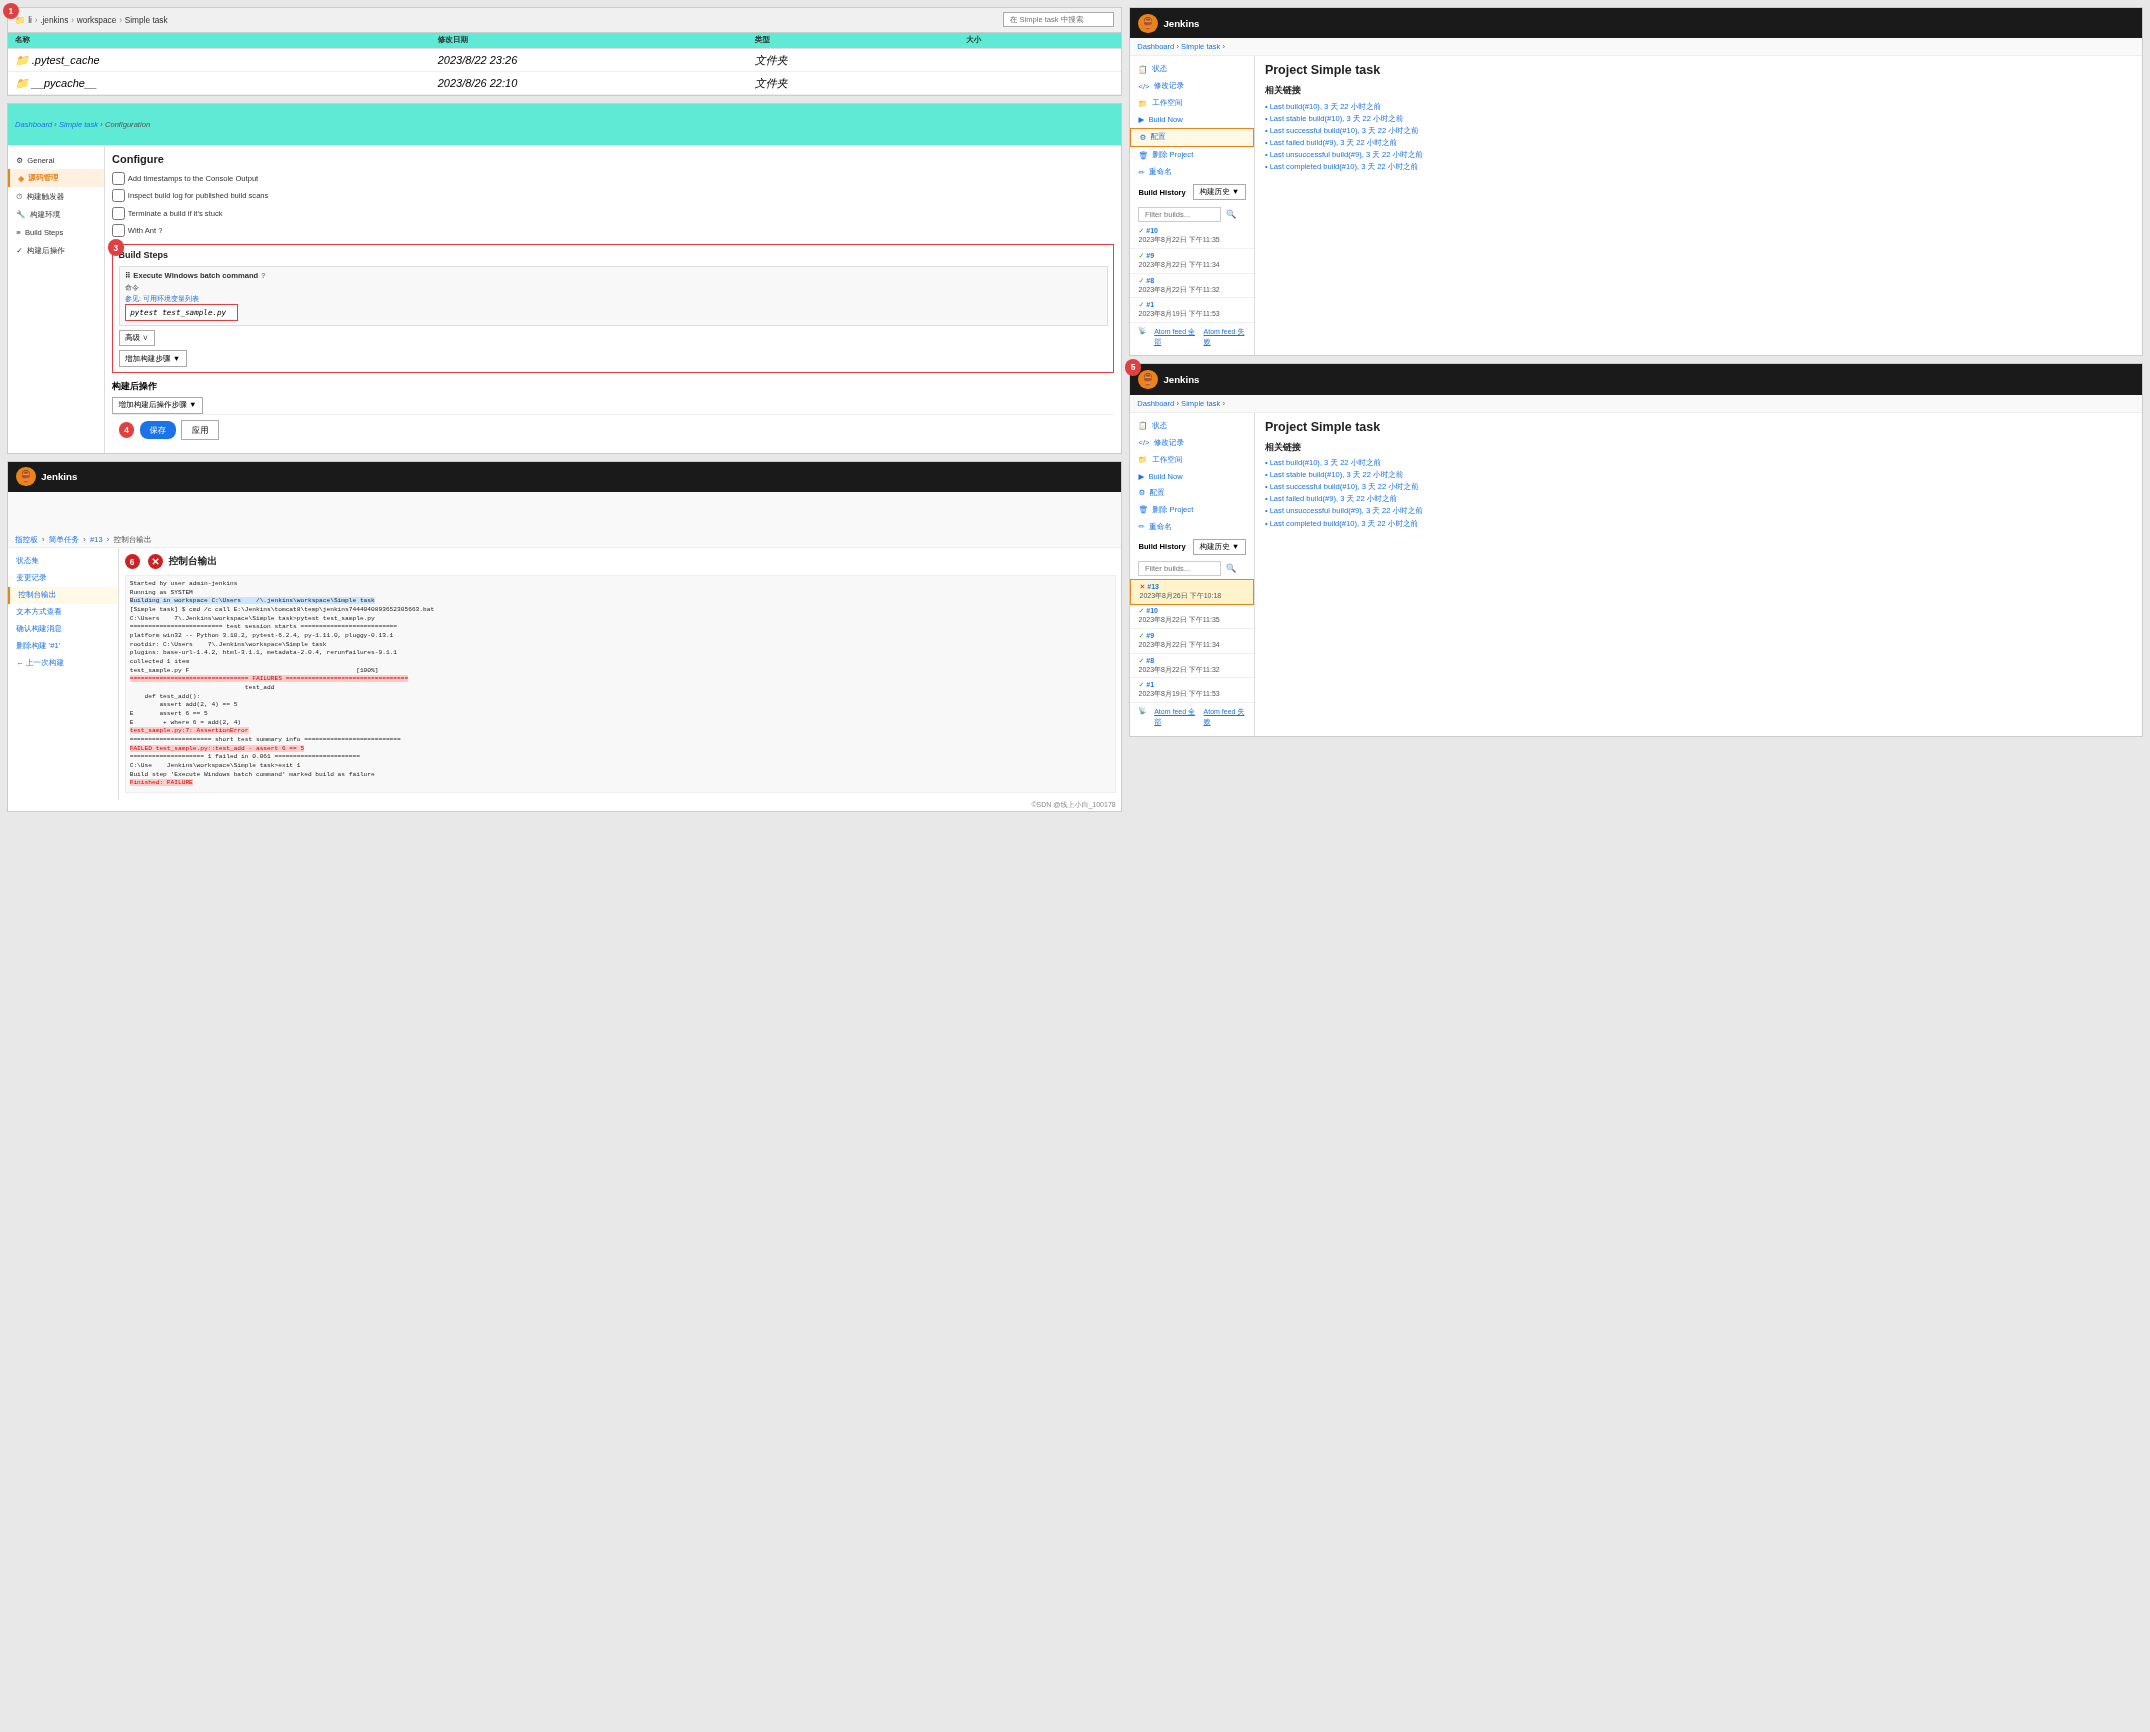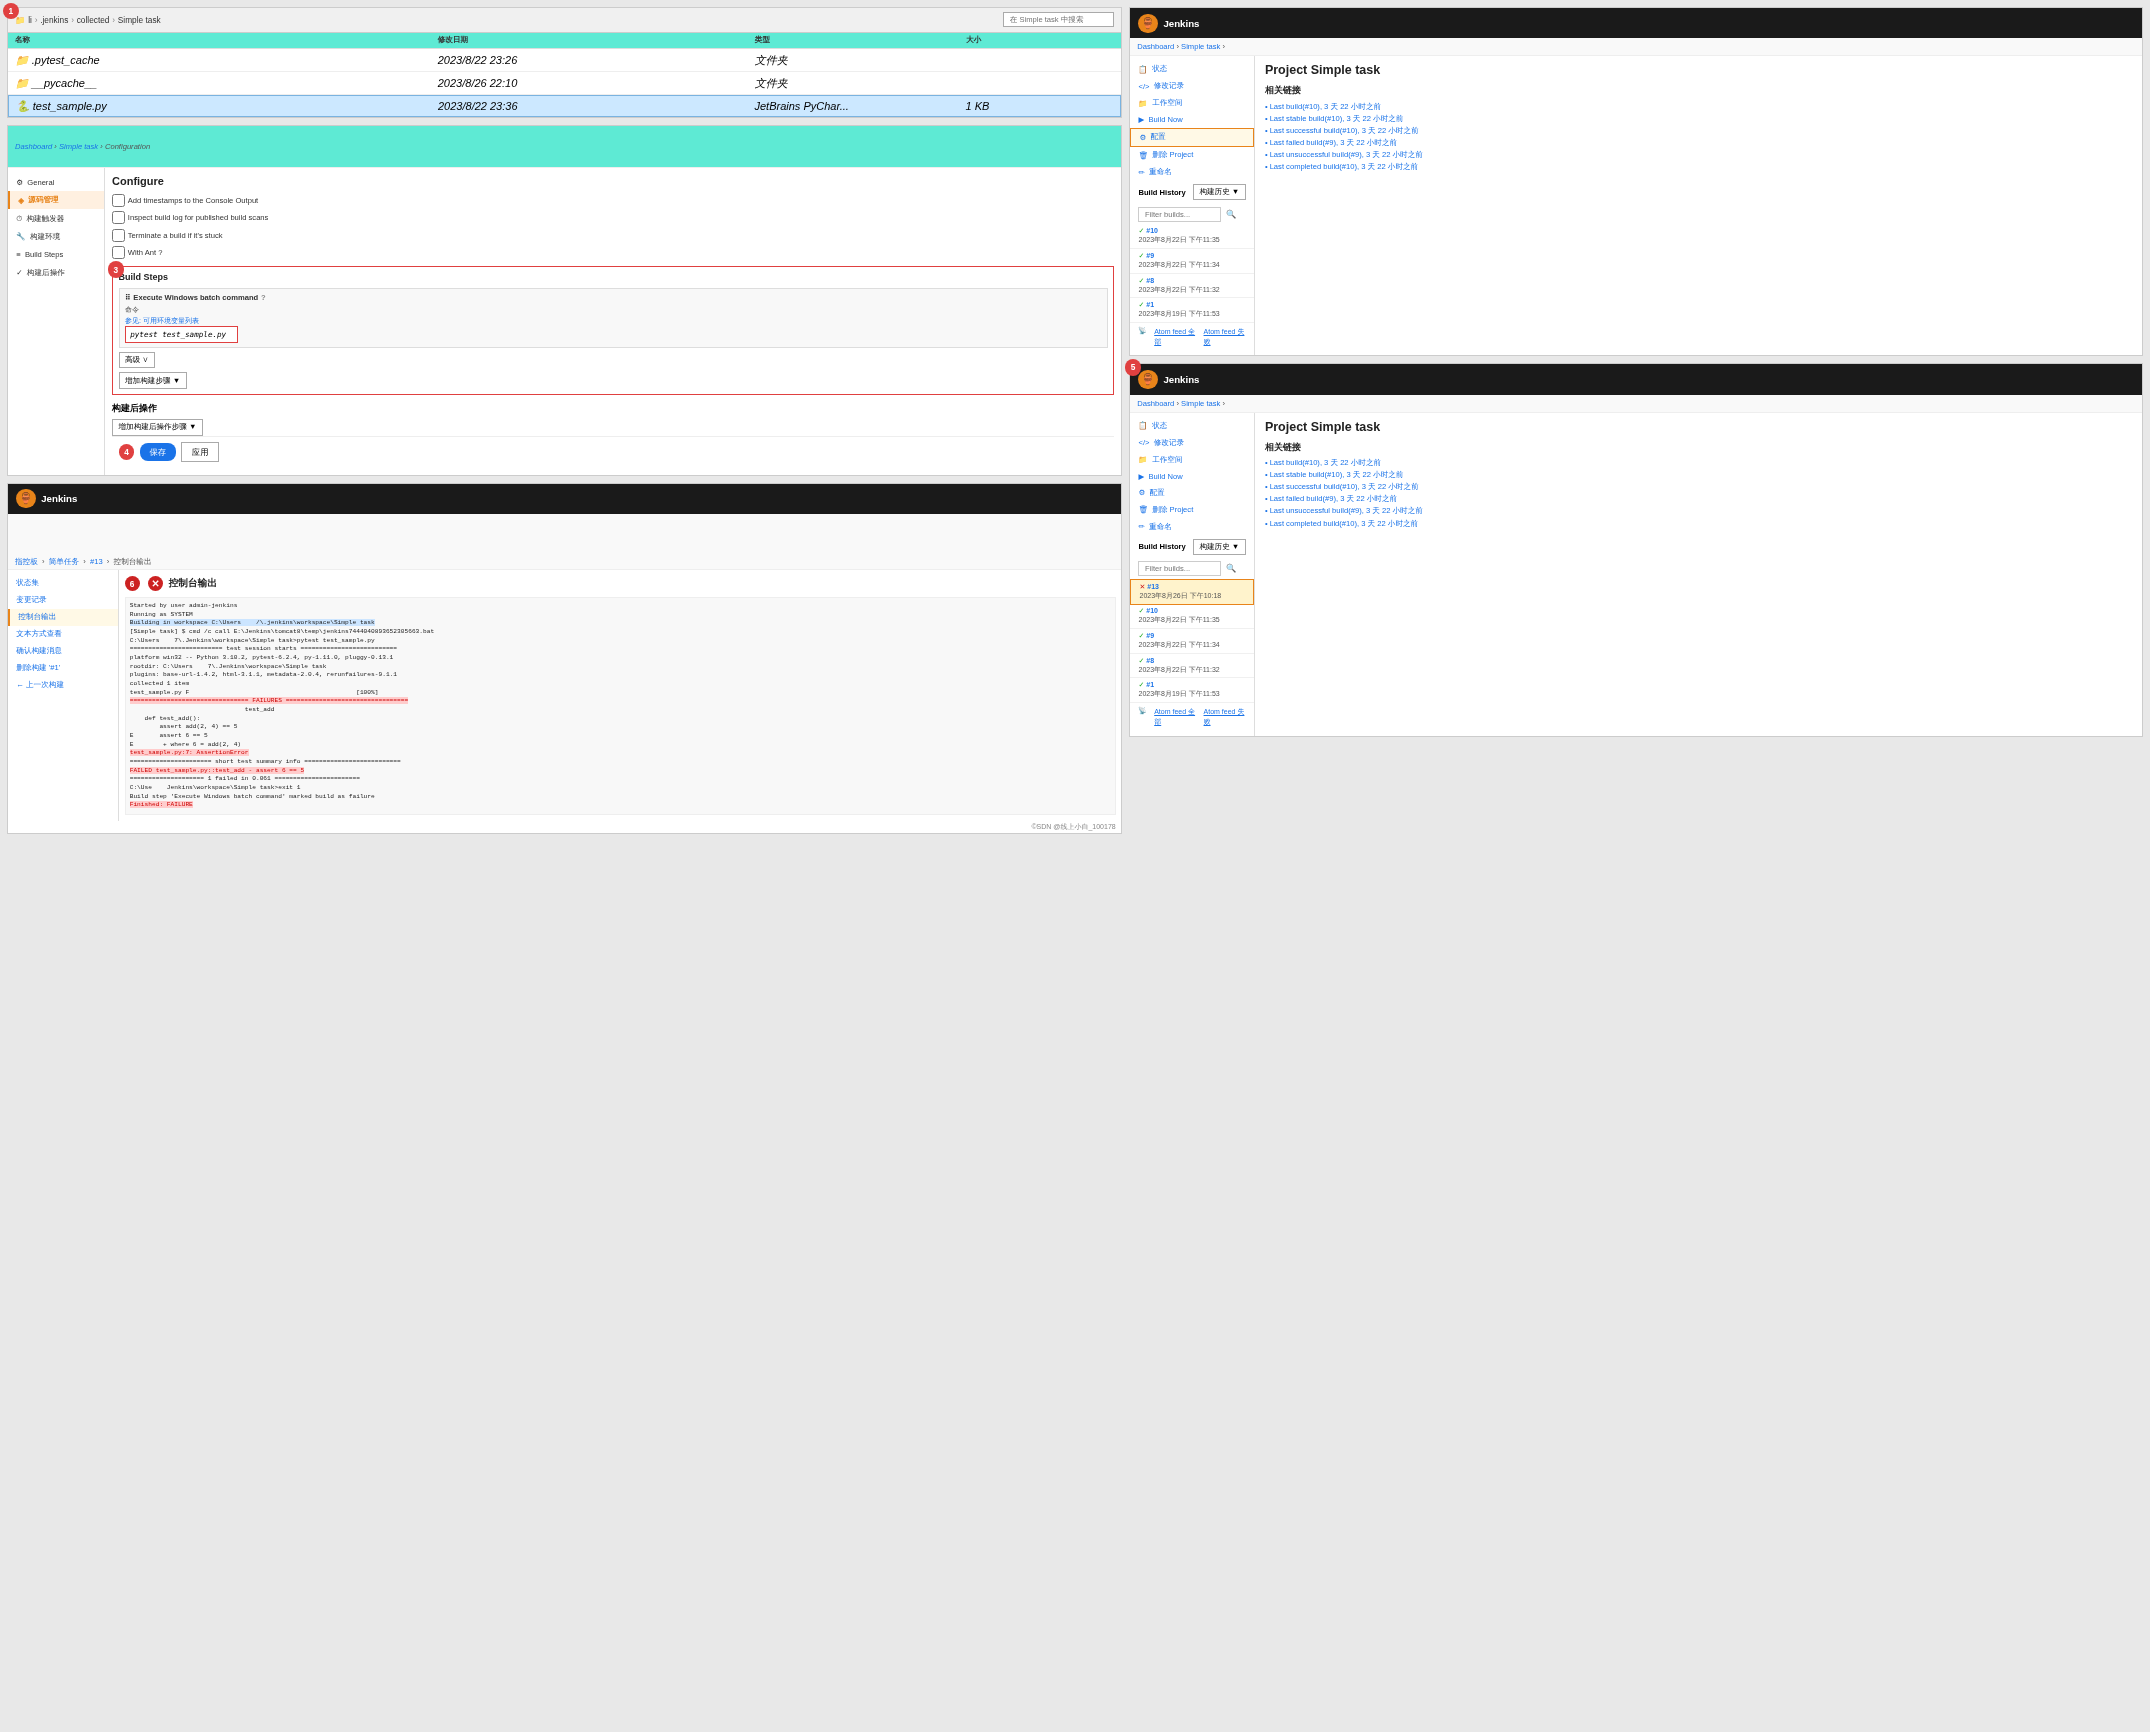--- a/index.html
+++ b/index.html
@@ -455,21 +455,21 @@
 
     <div class="file-explorer relative-wrap">
       <div class="num-badge">1</div>
       <div class="file-explorer-header">
         <div class="breadcrumb-path">
           <span>📁</span>
           <span>li</span>
           <span class="breadcrumb-sep">›</span>
           <span>.jenkins</span>
           <span class="breadcrumb-sep">›</span>
-          <span>collected</span>
+          <span>workspace</span>
           <span class="breadcrumb-sep">›</span>
           <span>Simple task</span>
         </div>
         <input class="search-box" placeholder="在 Simple task 中搜索" style="">
       </div>
       <div class="file-table-header">
         <span>名称</span>
         <span>修改日期</span>
         <span>类型</span>
         <span>大小</span>
@@ -480,26 +480,20 @@
     <span><span class="folder-icon">📁</span> .pytest_cache</span>
     <span>2023/8/22 23:26</span>
     <span>文件夹</span>
     <span></span>
   </div>
           <div class="file-table-row">
     <span><span class="folder-icon">📁</span> __pycache__</span>
     <span>2023/8/26 22:10</span>
     <span>文件夹</span>
     <span></span>
-  </div>
-          <div class="file-table-row selected">
-    <span><span class="py-icon">🐍</span> test_sample.py</span>
-    <span>2023/8/22 23:36</span>
-    <span>JetBrains PyChar...</span>
-    <span>1 KB</span>
   </div>
         </div>
     </div>
 
     <div class="configure-panel relative-wrap">
       <div class="configure-breadcrumb">
         <span style="color:#1a73e8;cursor:pointer">Dashboard</span>
         <span> › </span>
         <span style="color:#1a73e8;cursor:pointer">Simple task</span>
         <span> › </span>

